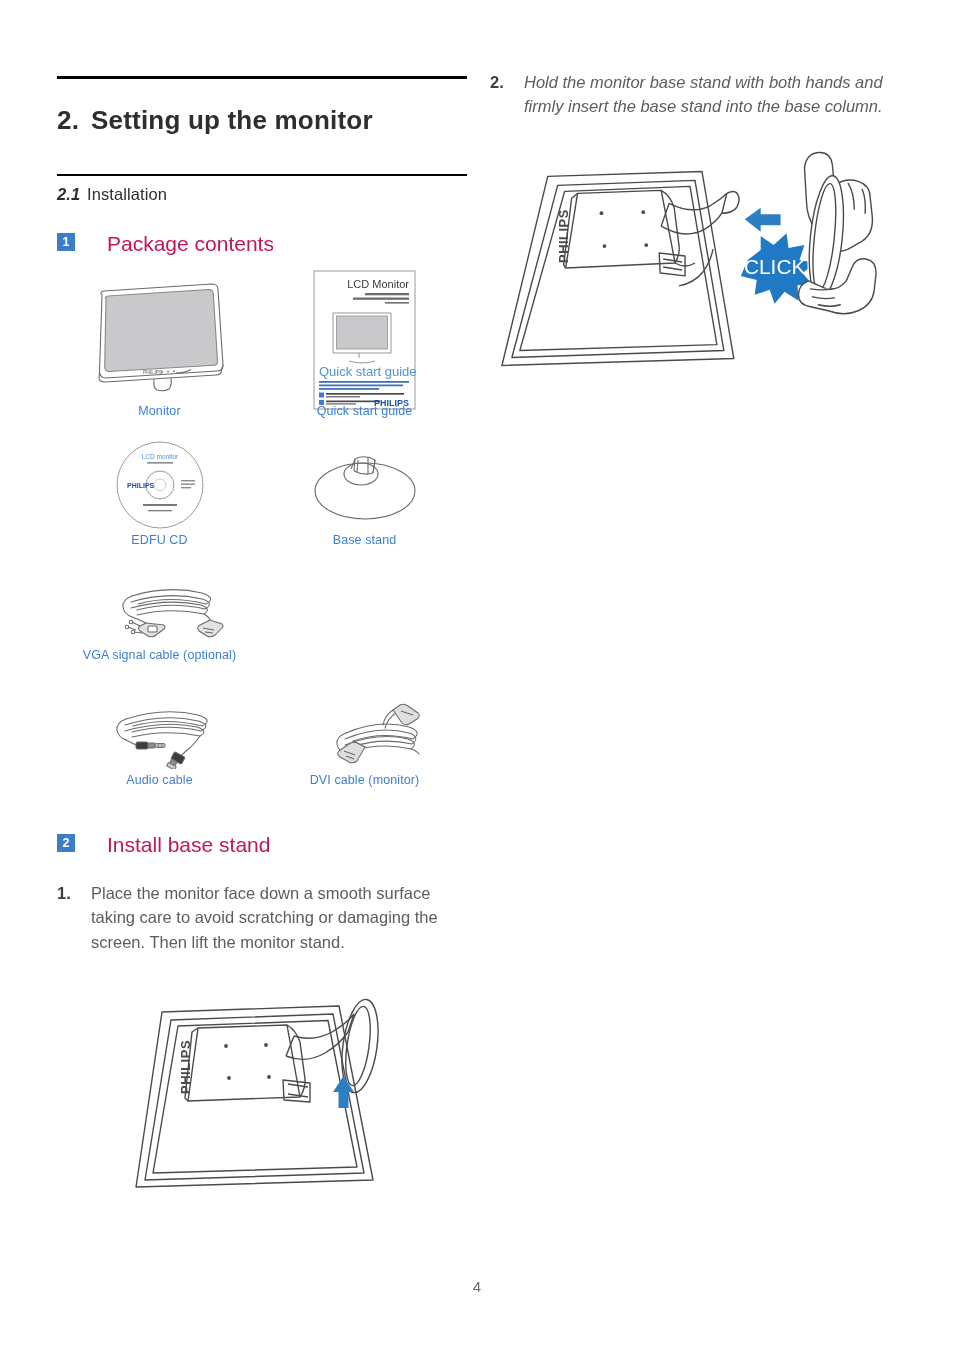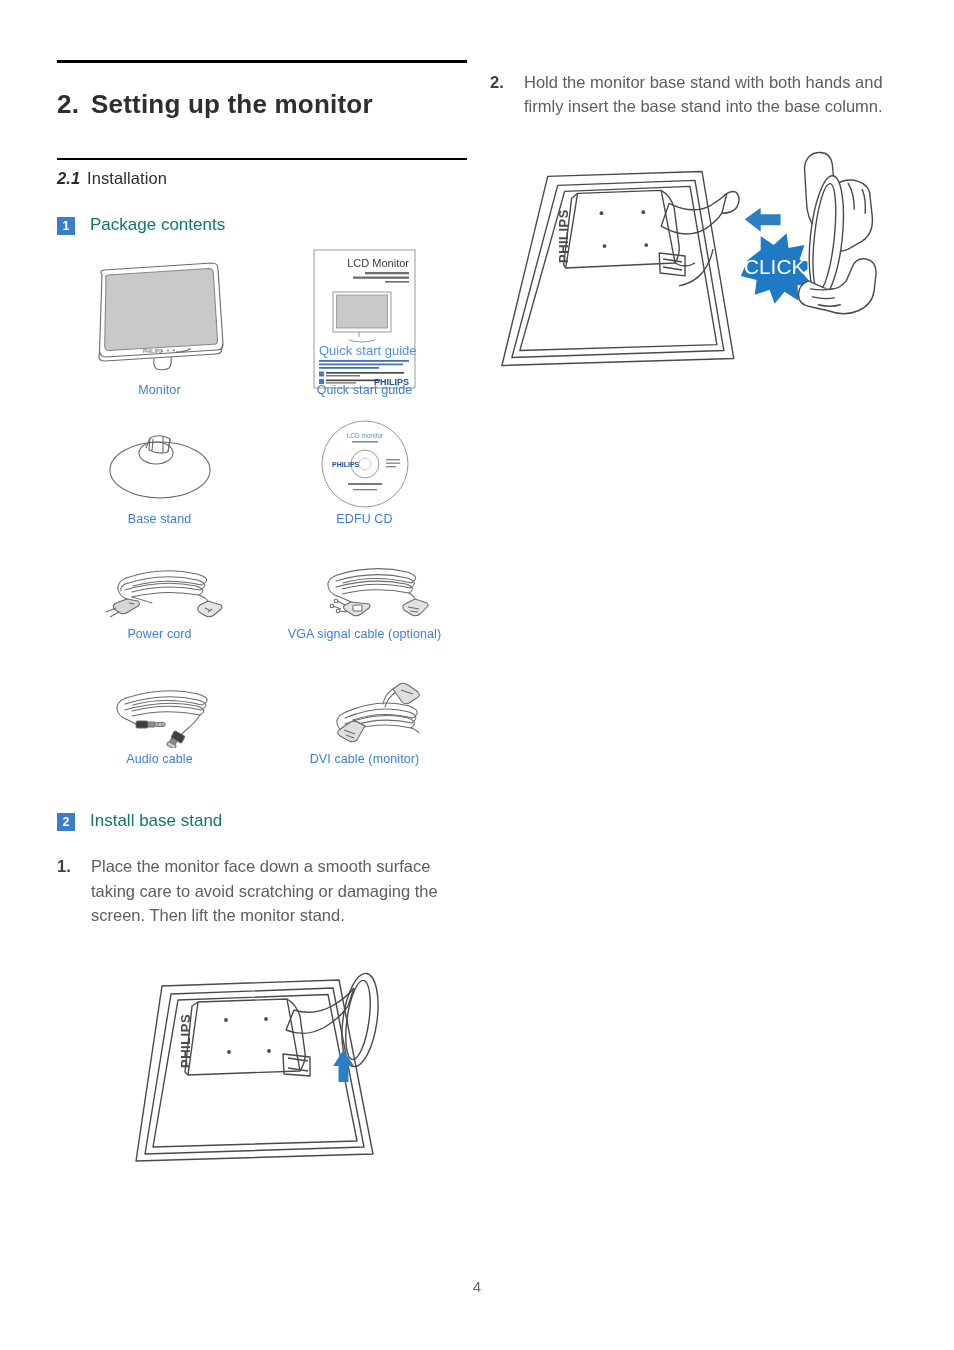--- a/index.html
+++ b/index.html
@@ -19,21 +19,21 @@
     position: absolute;
     inset: 0;
     width: 954px;
     height: 1350px;
   }
 
   
   .col-left {
     position: absolute;
     left: 57px;
-    top: 60px;
+    top: 76px;
     width: 410px;
   }
   .col-right {
     position: absolute;
     left: 490px;
     top: 70px;
     width: 410px;
   }
 
   .rule-thick {
@@ -90,23 +90,23 @@
     background: #3d7cc9;
     color: #ffffff;
     font-size: 12.5px;
     font-weight: bold;
     line-height: 18px;
     text-align: center;
     flex: 0 0 auto;
     margin-top: 3px;
   }
   .badge-text {
-    font-size: 17px;
-    color: #0f766e;
-    margin-left: 15px;
+    font-size: 21px;
+    color: #be185d;
+    margin-left: 32px;
     line-height: 1.3;
   }
 
   
   .step {
     display: flex;
     align-items: flex-start;
     margin-top: 22px;
   }
   .step-num {
@@ -117,21 +117,21 @@
     color: #3f3f42;
     line-height: 1.48;
   }
   .step-body {
     margin-left: 12px;
     font-size: 16.5px;
     color: #5d5d60;
     line-height: 1.48;
     max-width: 380px;
   }
-  .col-right .step-body { max-width: 390px; }
+  .col-right .step-body { max-width: 390px; font-style: italic; }
 
   
   .pkg-grid {
     margin-top: 16px;
     width: 410px;
     position: relative;
   }
   .pkg-row {
     display: flex;
   }
@@ -251,90 +251,63 @@
                 <rect x="13" y="133.2" width="30" height="1.4" fill="#7a7a7c"></rect>
               </g>
               <text x="96" y="136" text-anchor="end" font-family="Liberation Sans, sans-serif" font-size="9" font-weight="bold" fill="#1f4e9c">PHILIPS</text>
             </svg>
           </div>
           <div class="pkg-label">Quick start guide</div>
         </div>
       </div>
 
       <div class="pkg-row" style="margin-top:16px">
+        <div class="pkg-cell">
+          <div class="pkg-art short">
+            <svg width="90" height="90" viewBox="0 0 90 90">
+              <circle cx="45" cy="45" r="43" fill="#ffffff" stroke="#9a9a9c" stroke-width="1"></circle>
+              <circle cx="45" cy="45" r="14" fill="#ffffff" stroke="#9a9a9c" stroke-width="1"></circle>
+              <circle cx="45" cy="45" r="6" fill="#ffffff" stroke="#c0c0c2" stroke-width="0.8"></circle>
+              <text x="45" y="19" text-anchor="middle" font-family="Liberation Sans, sans-serif" font-size="6.5" fill="#4f93d6">LCD monitor</text>
+              <g fill="#8a8a8c">
+                <rect x="32" y="22" width="26" height="1.6"></rect>
+              </g>
+              <text x="12" y="48" font-family="Liberation Sans, sans-serif" font-size="7" font-weight="bold" fill="#1f4e9c">PHILIPS</text>
+              <g fill="#8a8a8c">
+                <rect x="66" y="40" width="14" height="1.4"></rect>
+                <rect x="66" y="43.5" width="14" height="1.4"></rect>
+                <rect x="66" y="47" width="10" height="1.4"></rect>
+              </g>
+              <g fill="#7a7a7c">
+                <rect x="28" y="64" width="34" height="2"></rect>
+                <rect x="33" y="70" width="24" height="1.3"></rect>
+              </g>
+            </svg>
+          </div>
+          <div class="pkg-label">EDFU CD</div>
+        </div>
+
         <div class="pkg-cell">
           <div class="pkg-art short">
             <svg width="108" height="84" viewBox="0 0 108 84">
               <g fill="none" stroke="#6b6b6d" stroke-width="1.1">
                 <ellipse cx="54" cy="48" rx="50" ry="28"></ellipse>
                 <ellipse cx="50" cy="31" rx="17" ry="11"></ellipse>
                 <path d="M40 26 L44 16 Q54 11 64 17 L62 30"></path>
                 <path d="M44 16 L43 28 M64 17 L62 30"></path>
                 <path d="M43 28 Q53 33 62 30"></path>
                 <path d="M47 17 L46 29 M57 14.5 L57 31"></path>
               </g>
             </svg>
           </div>
           <div class="pkg-label">Base stand</div>
         </div>
-
-        <div class="pkg-cell">
-          <div class="pkg-art short">
-            <svg width="90" height="90" viewBox="0 0 90 90">
-              <circle cx="45" cy="45" r="43" fill="#ffffff" stroke="#9a9a9c" stroke-width="1"></circle>
-              <circle cx="45" cy="45" r="14" fill="#ffffff" stroke="#9a9a9c" stroke-width="1"></circle>
-              <circle cx="45" cy="45" r="6" fill="#ffffff" stroke="#c0c0c2" stroke-width="0.8"></circle>
-              <text x="45" y="19" text-anchor="middle" font-family="Liberation Sans, sans-serif" font-size="6.5" fill="#4f93d6">LCD monitor</text>
-              <g fill="#8a8a8c">
-                <rect x="32" y="22" width="26" height="1.6"></rect>
-              </g>
-              <text x="12" y="48" font-family="Liberation Sans, sans-serif" font-size="7" font-weight="bold" fill="#1f4e9c">PHILIPS</text>
-              <g fill="#8a8a8c">
-                <rect x="66" y="40" width="14" height="1.4"></rect>
-                <rect x="66" y="43.5" width="14" height="1.4"></rect>
-                <rect x="66" y="47" width="10" height="1.4"></rect>
-              </g>
-              <g fill="#7a7a7c">
-                <rect x="28" y="64" width="34" height="2"></rect>
-                <rect x="33" y="70" width="24" height="1.3"></rect>
-              </g>
-            </svg>
-          </div>
-          <div class="pkg-label">EDFU CD</div>
-        </div>
       </div>
 
       <div class="pkg-row" style="margin-top:24px">
-        <div class="pkg-cell">
-          <div class="pkg-art short" style="height:66px">
-            <svg width="128" height="62" viewBox="0 0 128 62">
-              <g fill="none" stroke="#6b6b6d" stroke-width="1.05" stroke-linecap="round">
-                <path d="M30 19 Q66 7 101 15 Q118 20 105 26 Q70 18 37 27"></path>
-                <path d="M29 25 Q66 13 101 21 Q115 25 104 31 Q70 24 36 33"></path>
-                <path d="M29 31 Q66 20 100 27 Q112 31 103 36 Q70 30 36 38"></path>
-                <path d="M30 19 Q21 23 22 30 Q23 37 31 40"></path>
-                <path d="M29 25 Q24 28 25 32"></path>
-                <path d="M36 38 Q50 42 56 44"></path>
-                <path d="M103 36 Q110 39 112 42"></path>
-              </g>
-
-              <g fill="none" stroke="#6b6b6d" stroke-width="1.05">
-                <path d="M31 40 L20 44 Q16 46 18 50 L24 54 Q28 56 32 53 L42 47 Q45 45 42 42 Z" fill="#d6d6d8"></path>
-                <path d="M20 49 L10 53 M23 53 L14 58"></path>
-                <path d="M33 44 L38 45"></path>
-              </g>
-
-              <g fill="none" stroke="#6b6b6d" stroke-width="1.05">
-                <path d="M112 42 L104 46 Q100 49 103 53 L110 57 Q114 59 118 56 L125 50 Q127 48 125 46 Z" fill="#e4e4e6"></path>
-                <path d="M109 49 L113 51 M112 53 L116 50"></path>
-              </g>
-            </svg>
-          </div>
-          <div class="pkg-label">Power cord</div>
-        </div>
 
         <div class="pkg-cell">
           <div class="pkg-art short" style="height:66px">
             <svg width="128" height="62" viewBox="0 0 128 62">
               <g fill="none" stroke="#6b6b6d" stroke-width="1.05" stroke-linecap="round">
                 <path d="M36 16 Q72 5 106 13 Q121 18 110 24 Q74 15 42 24"></path>
                 <path d="M35 22 Q72 11 106 19 Q119 23 109 29 Q74 21 41 30"></path>
                 <path d="M35 28 Q72 18 105 25 Q116 29 108 34 Q74 27 41 35"></path>
                 <path d="M36 16 Q26 20 27 27 Q28 34 36 37"></path>
                 <path d="M36 37 Q44 40 50 43"></path>

